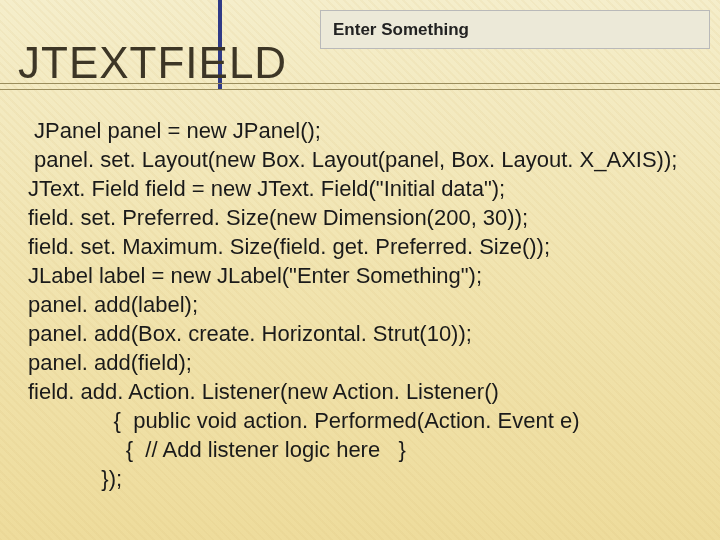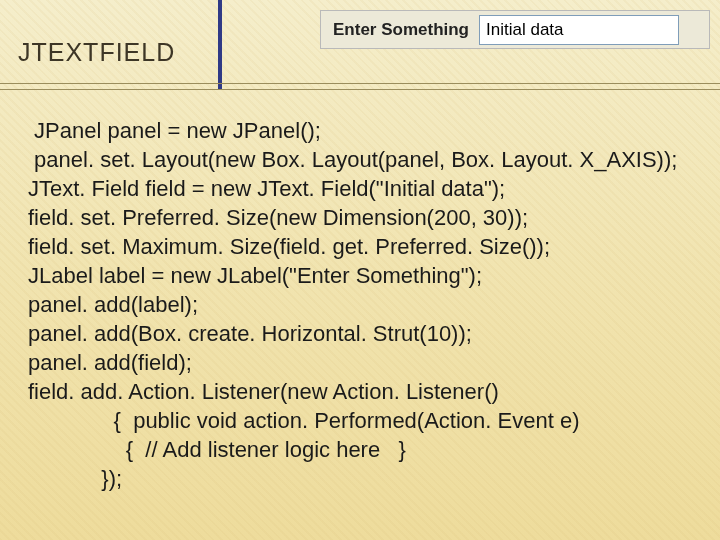--- a/index.html
+++ b/index.html
@@ -49,21 +49,21 @@
     padding: 0 6px;
     font-family: Arial, sans-serif;
     box-sizing: border-box;
   }
   .title {
     position: absolute;
     left: 18px;
     top: 38px;
     font-family: "Arial Narrow", Arial, sans-serif;
     font-stretch: condensed;
-    font-size: 25px;
+    font-size: 44px;
     letter-spacing: 1px;
     color: #3d3626;
   }
   .rule-top {
     position: absolute;
     left: 0;
     top: 83px;
     width: 720px;
     height: 0;
     border-top: 1px solid #9a8d5c;
@@ -96,21 +96,20 @@
     white-space: pre;
   }
 </style>
 </head>
 <body>
 
 <div class="slide">
 
   <div class="swing-demo">
     <span class="swing-label">Enter Something</span>
-    <input class="swing-input" type="text" value="Initial data" style="">
   </div>
 
   <div class="vline"></div>
 
   <div class="title">JTEXTFIELD</div>
 
   <div class="rule-top"></div>
   <div class="rule-bottom"></div>
 
   <div class="code"><span> JPanel panel = new JPanel();</span>

